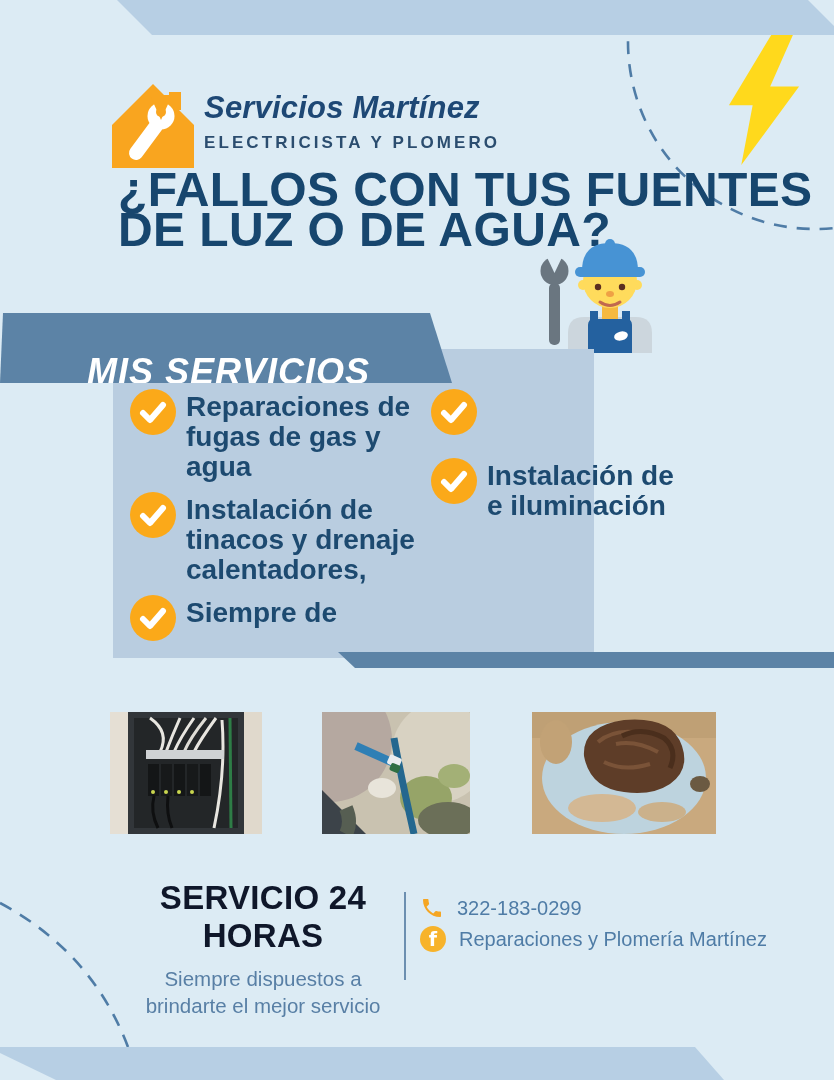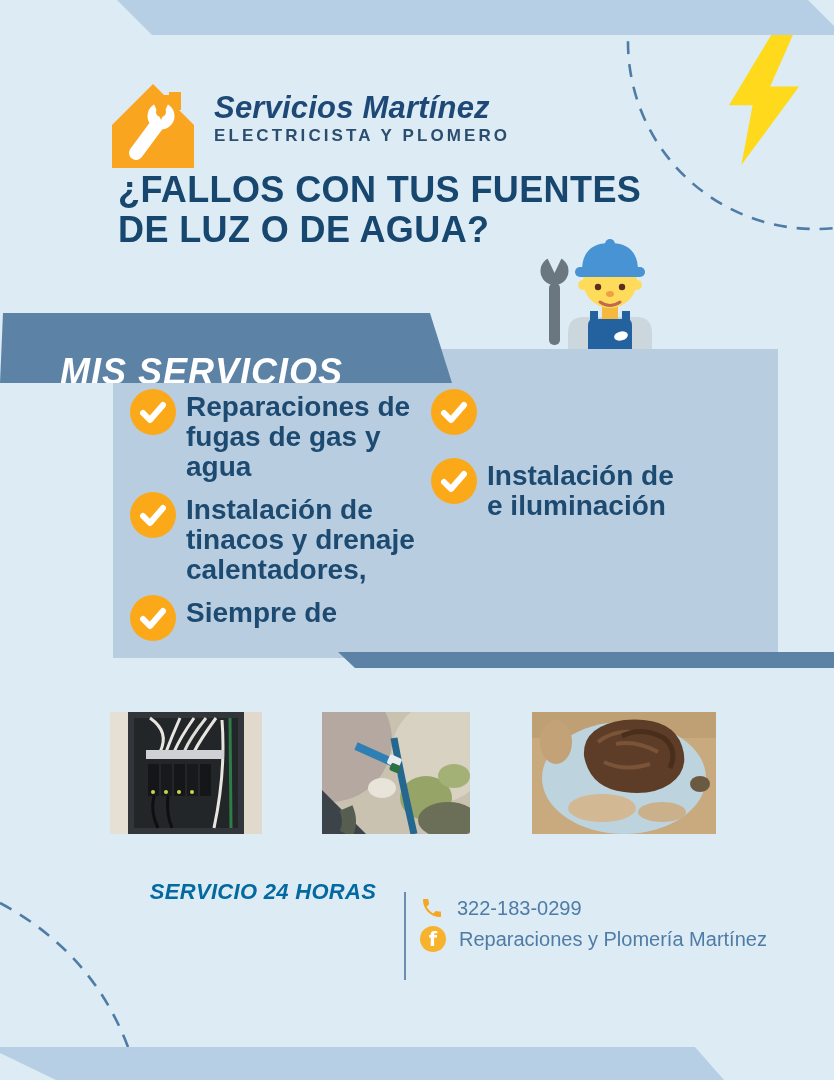--- a/index.html
+++ b/index.html
@@ -9,53 +9,53 @@
   }
   .abs{position:absolute;}
 
   
   .top-band{left:0;top:0;width:834px;height:35px;background:#B7CFE4;
     clip-path:polygon(117px 0,808px 0,834px 26px,834px 35px,152px 35px);}
   .bottom-band{left:0;top:1047px;width:834px;height:33px;background:#B7CFE4;
     clip-path:polygon(0 0,695px 0,724px 33px,56px 33px,0 6px);}
 
   
-  .brand-text{left:214px;top:90px;}
+  .brand-text{left:204px;top:90px;}
   .brand-name{font-size:31px;font-weight:bold;font-style:italic;color:#1E4875;letter-spacing:.2px;}
-  .brand-tagline{font-size:17px;font-weight:bold;color:#2B4D6F;letter-spacing:3.1px;}
-
-  .headline{left:118px;top:170px;font-size:36px;line-height:40px;font-weight:bold;
+  .brand-tagline{margin-top:7px;font-size:17px;font-weight:bold;color:#2B4D6F;letter-spacing:3.1px;}
+
+  .headline{left:118px;top:170px;font-size:48px;line-height:40px;font-weight:bold;
     color:#17466E;letter-spacing:.4px;}
 
   
-  .panel{left:113px;top:349px;width:665px;height:309px;background:#B9CDE0;}
+  .panel{left:113px;top:349px;width:481px;height:309px;background:#B9CDE0;}
   .banner{left:0;top:313px;width:452px;height:70px;background:#5C83A6;
     clip-path:polygon(3px 0,430px 0,452px 70px,0 70px);
     display:flex;align-items:center;}
-  .banner-label{padding-left:60px;font-size:36px;font-weight:bold;font-style:italic;
+  .banner-label{padding-left:87px;font-size:36px;font-weight:bold;font-style:italic;
     color:#ffffff;letter-spacing:1px;margin-top:48px;}
   .ribbon{left:0;top:652px;width:834px;height:16px;background:#5C83A6;
     clip-path:polygon(338px 0,834px 0,834px 16px,355px 16px);}
 
   .svc-col{position:absolute;top:40px;}
   .svc-col.left{left:17px;width:290px;}
   .svc-col.right{left:318px;width:280px;}
   .svc-item{display:flex;gap:10px;margin-bottom:10px;}
   .badge{width:46px;height:46px;border-radius:50%;background:#FBA919;flex:0 0 46px;
     display:flex;align-items:center;justify-content:center;}
   .svc-text{font-size:28px;font-weight:bold;color:#1D4A70;line-height:30px;padding-top:3px;}
   .svc-line{display:block;}
 
   
   .photo{top:712px;height:122px;}
   .photo svg{display:block;}
 
   
   .footer-left{left:118px;top:879px;width:290px;text-align:center;}
-  .footer-title{font-size:22px;font-weight:bold;font-style:italic;color:#0369a1;letter-spacing:.3px;}
+  .footer-title{font-size:33px;font-weight:bold;color:#0f172a;letter-spacing:.3px;}
   .footer-sub{margin-top:10px;font-size:20.5px;color:#587FA5;line-height:27px;}
   .footer-divider{left:404px;top:892px;width:2px;height:88px;background:#6C8FB0;}
   .contact{left:420px;top:893px;}
   .contact-row{display:flex;align-items:center;gap:13px;height:30px;margin-bottom:1px;text-align:center;}
   .contact-label{font-size:20px;color:#4F7CA6;}
   .icon-badge{width:26px;height:26px;border-radius:50%;display:flex;align-items:center;justify-content:center;}
   .fb-badge{background:#F7B32B;color:#ffffff;font-size:19px;font-weight:bold;font-family:"DejaVu Sans",sans-serif;}
 </style>
 </head>
 <body>
@@ -235,20 +235,24 @@
       <path d="M52 44 Q50 14 92 8 Q140 4 150 34 Q158 58 138 72 Q120 84 92 80 Q58 76 52 44 Z" fill="#5E3D28"></path>
       <path d="M66 30 Q80 18 102 20 M72 50 Q92 60 118 52 M84 32 Q104 28 126 40" stroke="#7A5338" stroke-width="4" fill="none"></path>
       <path d="M90 24 Q110 14 132 26 Q146 38 138 56" stroke="#4A2E1C" stroke-width="5" fill="none"></path>
       <ellipse cx="168" cy="72" rx="10" ry="8" fill="#6B5A42"></ellipse>
       <ellipse cx="24" cy="30" rx="16" ry="22" fill="#C2A276"></ellipse>
     </svg>
   </div>
 
   <div class="abs footer-left">
     <div class="footer-title">SERVICIO 24 HORAS</div>
+    <div class="footer-sub">
+      <span class="svc-line">Siempre dispuestos a</span>
+      <span class="svc-line">brindarte el mejor servicio</span>
+    </div>
   </div>
   <div class="abs footer-divider"></div>
   <div class="abs contact">
     <div class="contact-row">
       <svg width="24" height="24" viewBox="0 0 24 24">
         <path fill="#F5A623" d="M6.62 10.79c1.44 2.83 3.76 5.14 6.59 6.59l2.2-2.21c.27-.27.67-.36 1.02-.24 1.12.37 2.33.57 3.57.57.55 0 1 .45 1 1V20c0 .55-.45 1-1 1-9.39 0-17-7.61-17-17 0-.55.45-1 1-1h3.5c.55 0 1 .45 1 1 0 1.25.2 2.45.57 3.57.11.35.03.74-.25 1.02l-2.2 2.2z"></path>
       </svg>
       <span class="contact-label">322-183-0299</span>
     </div>
     <div class="contact-row">

